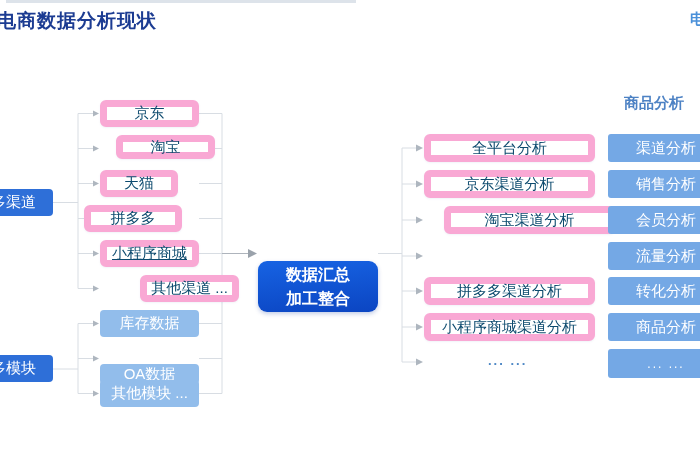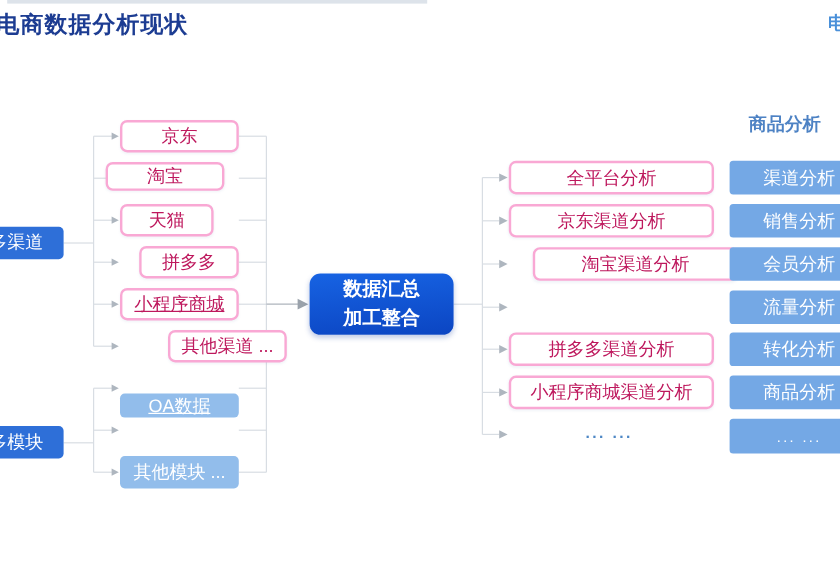--- a/index.html
+++ b/index.html
@@ -6,27 +6,27 @@
   .canvas{position:relative;width:700px;height:470px;background:#ffffff;overflow:hidden;
           font-family:"Liberation Sans","DejaVu Sans",sans-serif;}
   .top-strip{position:absolute;left:6px;top:0;width:350px;height:3px;background:#dde3ea;}
   .page-title{position:absolute;left:-3px;top:8px;font-size:19px;font-weight:bold;
               color:#1c3c92;letter-spacing:1px;white-space:nowrap;}
   .top-right-partial{position:absolute;left:690px;top:10px;font-size:15px;font-weight:bold;
               color:#4a90d9;white-space:nowrap;}
   .node{position:absolute;display:flex;align-items:center;justify-content:center;
         box-sizing:border-box;font-size:15px;white-space:nowrap;}
   .group-label{background:#2e6fd8;color:#ffffff;border-radius:4px;}
-  .white-node{background:#ffffff;border:2px solid #f9a8d4;border-radius:6px;color:#be185d;
+  .white-node{background:#ffffff;border:7px solid #f9a8d4;border-radius:6px;color:#0c4a6e;
               box-shadow:0 1px 2px rgba(120,150,190,0.10);}
   .lightblue-node{background:#92bdeb;color:#ffffff;border-radius:4px;}
   .rightblue-node{background:#74a8e5;color:#ffffff;border-radius:3px;}
   .center-node{background:linear-gradient(175deg,#1763e3,#0b45c2);color:#ffffff;
                font-weight:bold;font-size:16px;border-radius:9px;flex-direction:column;
-               line-height:1.45;box-shadow:0 2px 4px rgba(20,60,160,0.25);}
+               line-height:1.45;box-shadow:0 2px 4px rgba(20,60,160,0.25);margin-top:33px;}
   .col-header{position:absolute;font-size:15px;font-weight:bold;color:#4d82c4;white-space:nowrap;}
   .dots-row{position:absolute;font-size:13px;font-weight:bold;color:#4d87c5;
             letter-spacing:2px;white-space:nowrap;}
   .connector-layer{position:absolute;left:0;top:0;width:700px;height:470px;pointer-events:none;}
 </style>
 </head>
 <body>
 
 <div class="canvas">
 
@@ -96,27 +96,28 @@
       <path d="M423 362 L416 358.5 L416 365.5 Z"></path>
 
       <path d="M257 253.5 L248 249 L248 258 Z" fill="#9aa2ab"></path>
     </g>
   </svg>
 
   <div class="node group-label" style="left:-26px;top:189px;width:79px;height:27px;">多渠道</div>
   <div class="node group-label" style="left:-26px;top:355px;width:79px;height:27px;">多模块</div>
 
   <div class="node white-node" style="left:100px;top:100px;width:99px;height:27px;">京东</div>
-  <div class="node white-node" style="left:88px;top:135px;width:99px;height:24px;">淘宝</div>
+  <div class="node white-node" style="left:116px;top:135px;width:99px;height:24px;">淘宝</div>
   <div class="node white-node" style="left:100px;top:170px;width:78px;height:27px;">天猫</div>
-  <div class="node white-node" style="left:116px;top:205px;width:83px;height:27px;">拼多多</div>
+  <div class="node white-node" style="left:84px;top:205px;width:98px;height:27px;">拼多多</div>
   <div class="node white-node" style="left:100px;top:240px;width:99px;height:27px;text-decoration:underline;">小程序商城</div>
   <div class="node white-node" style="left:100px;top:275px;width:99px;height:27px;margin-left:40px;">其他渠道 ...</div>
 
-  <div class="node lightblue-node" style="left:100px;top:328px;width:99px;height:20px;text-decoration:underline;">OA数据</div>
+  <div class="node lightblue-node" style="left:100px;top:310px;width:99px;height:27px;">库存数据</div>
+  <div class="node lightblue-node" style="left:100px;top:364px;width:99px;height:20px;text-decoration:underline;">OA数据</div>
   <div class="node lightblue-node" style="left:100px;top:380px;width:99px;height:27px;">其他模块 ...</div>
 
   <div class="node center-node" style="left:258px;top:228px;width:120px;height:51px;">
     <span>数据汇总</span>
     <span>加工整合</span>
   </div>
 
   <div class="col-header" style="left:624px;top:94px;">商品分析</div>
 
   <div class="node white-node" style="left:424px;top:170px;width:171px;height:28px;">京东渠道分析</div>

